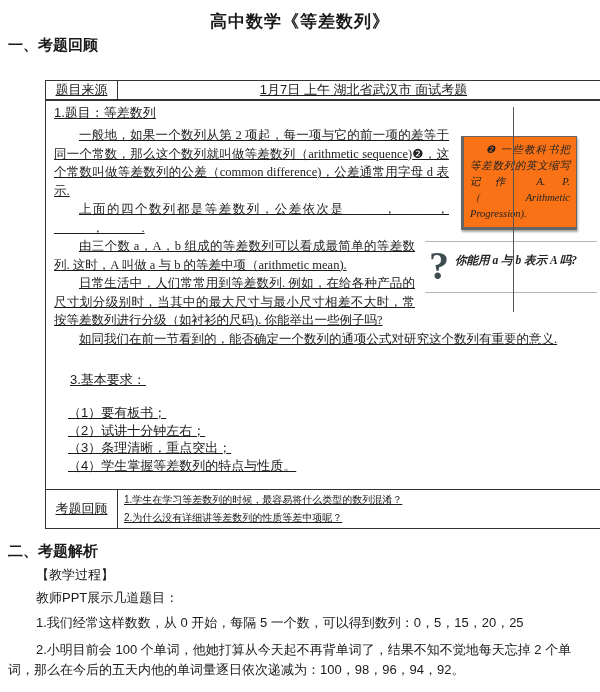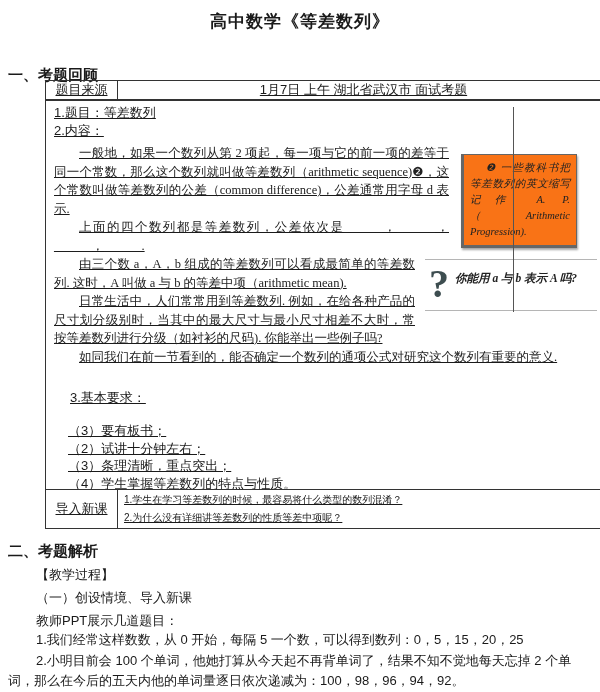--- a/index.html
+++ b/index.html
@@ -4,21 +4,21 @@
 <style>
   html,body{margin:0;padding:0;background:#ffffff;}
   body{width:600px;height:692px;overflow:hidden;position:relative;
        font-family:"Liberation Sans","DejaVu Sans",sans-serif;color:#1a1a1a;}
   #page{position:relative;width:600px;height:529px;background:#fff;}
 
   .doc-title{position:absolute;top:10px;left:0;width:600px;text-align:center;
              font-size:17px;font-weight:700;letter-spacing:1px;}
 
   .sec-heading{position:absolute;left:8px;font-size:15px;font-weight:700;}
-  #heading-review{top:66px;}
+  #heading-review{top:36px;}
   #heading-analysis{top:542px;}
 
   
   .review-table{position:absolute;top:80px;left:45px;width:565px;
                 border:1px solid #333;box-sizing:border-box;font-size:13px;text-decoration:underline;}
   .t-row{display:flex;box-sizing:border-box;}
   .t-row.r1{border-bottom:2px solid #333;height:20px;}
   .t-row.r2{border-bottom:1px solid #333;height:389px;overflow:hidden;}
   .t-row.r3{min-height:38px;}
   .label-cell{width:72px;flex:0 0 72px;border-right:1px solid #333;
@@ -55,21 +55,21 @@
 
   .defense-cell{padding:1px 6px;}
   .defense-line{margin:0;font-size:10px;line-height:18px;}
 
   
   .analysis{position:absolute;left:8px;top:565px;width:585px;font-size:13px;}
   .a-line{margin:0 0 0 28px;line-height:16px;}
   #teach-label{margin-top:2px;}
   #step1{margin-top:7px;}
   #ppt-intro{margin-top:7px;}
-  .a-para{margin:1px 0 0 0;text-indent:28px;line-height:20px;}
+  .a-para{margin:7px 0 0 0;text-indent:28px;line-height:20px;}
 </style>
 </head>
 <body>
 
 <div id="page">
 
   <div class="doc-title">高中数学《等差数列》</div>
 
   <div class="sec-heading" id="heading-review">一、考题回顾</div>
 
@@ -77,58 +77,56 @@
 
     <div class="t-row r1">
       <div class="label-cell">题目来源</div>
       <div class="content-cell">1月7日 上午 湖北省武汉市 面试考题</div>
     </div>
 
     <div class="t-row r2">
       <div class="content-cell lect-cell">
         <div class="page-rule"></div>
         <p class="lect-line">1.题目：等差数列</p>
-        <p class="lect-line">2.内容：</p>
 
         <div class="book">
           <div class="note-box">❷ 一些教科书把等差数列的英文缩写记作 A. P. （Arithmetic Progression).</div>
           <p>一般地，如果一个数列从第 2 项起，每一项与它的前一项的差等于同一个常数，那么这个数列就叫做等差数列（arithmetic sequence)❷，这个常数叫做等差数列的公差（common difference)，公差通常用字母 d 表示.</p>
           <p>上面的四个数列都是等差数列，公差依次是______，______，______，______.</p>
           <div class="q-bubble">
             <span class="q-mark">?</span>
             <div class="q-text">你能用 a 与 b 表示 A 吗?</div>
           </div>
           <p>由三个数 a，A，b 组成的等差数列可以看成最简单的等差数列. 这时，A 叫做 a 与 b 的等差中项（arithmetic mean).</p>
           <p>日常生活中，人们常常用到等差数列. 例如，在给各种产品的尺寸划分级别时，当其中的最大尺寸与最小尺寸相差不大时，常按等差数列进行分级（如衬衫的尺码). 你能举出一些例子吗?</p>
           <p>如同我们在前一节看到的，能否确定一个数列的通项公式对研究这个数列有重要的意义.</p>
         </div>
 
         <div class="req-block">
           <p class="req-title">3.基本要求：</p>
-          <p class="req-item">（3）要有板书；</p>
+          <p class="req-item">（1）要有板书；</p>
           <p class="req-item">（2）试讲十分钟左右；</p>
           <p class="req-item">（3）条理清晰，重点突出；</p>
           <p class="req-item">（4）学生掌握等差数列的特点与性质。</p>
         </div>
       </div>
     </div>
 
     <div class="t-row r3">
-      <div class="label-cell">导入新课</div>
+      <div class="label-cell">考题回顾</div>
       <div class="content-cell defense-cell">
         <p class="defense-line">1.学生在学习等差数列的时候，最容易将什么类型的数列混淆？</p>
         <p class="defense-line">2.为什么没有详细讲等差数列的性质等差中项呢？</p>
       </div>
     </div>
 
   </div>
 
   <div class="sec-heading" id="heading-analysis">二、考题解析</div>
 
   <div class="analysis">
     <p class="a-line" id="teach-label">【教学过程】</p>
-    <p class="a-line" id="step1">（一）创设情境、导入新课</p>
     <p class="a-line" id="ppt-intro">教师PPT展示几道题目：</p>
     <p class="a-para">1.我们经常这样数数，从 0 开始，每隔 5 一个数，可以得到数列：0，5，15，20，25</p>
     <p class="a-para">2.小明目前会 100 个单词，他她打算从今天起不再背单词了，结果不知不觉地每天忘掉 2 个单词，那么在今后的五天内他的单词量逐日依次递减为：100，98，96，94，92。</p>
   </div>
 
 </div>
 
 </body></html>

